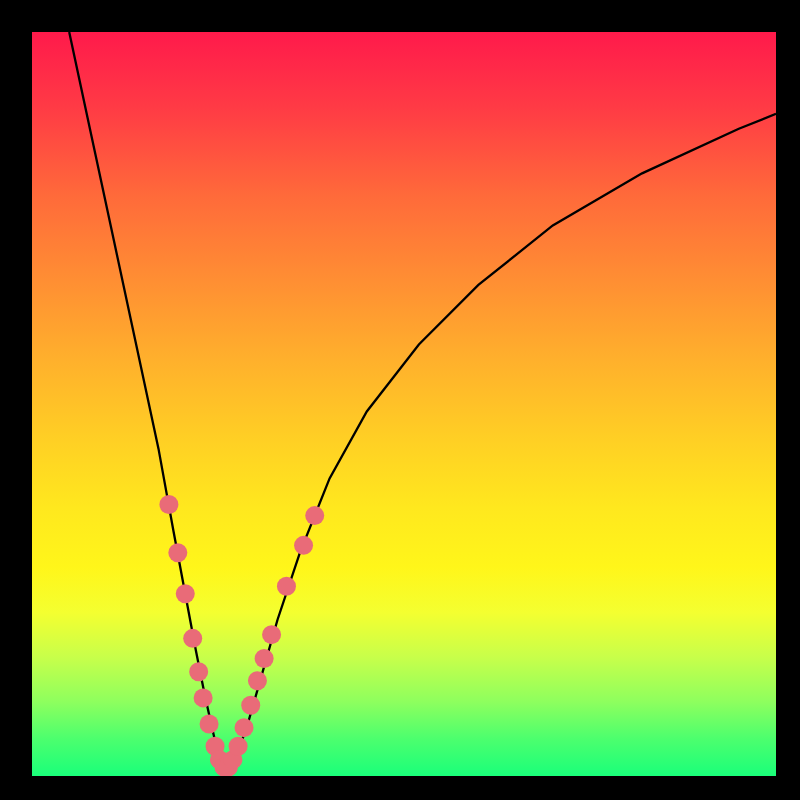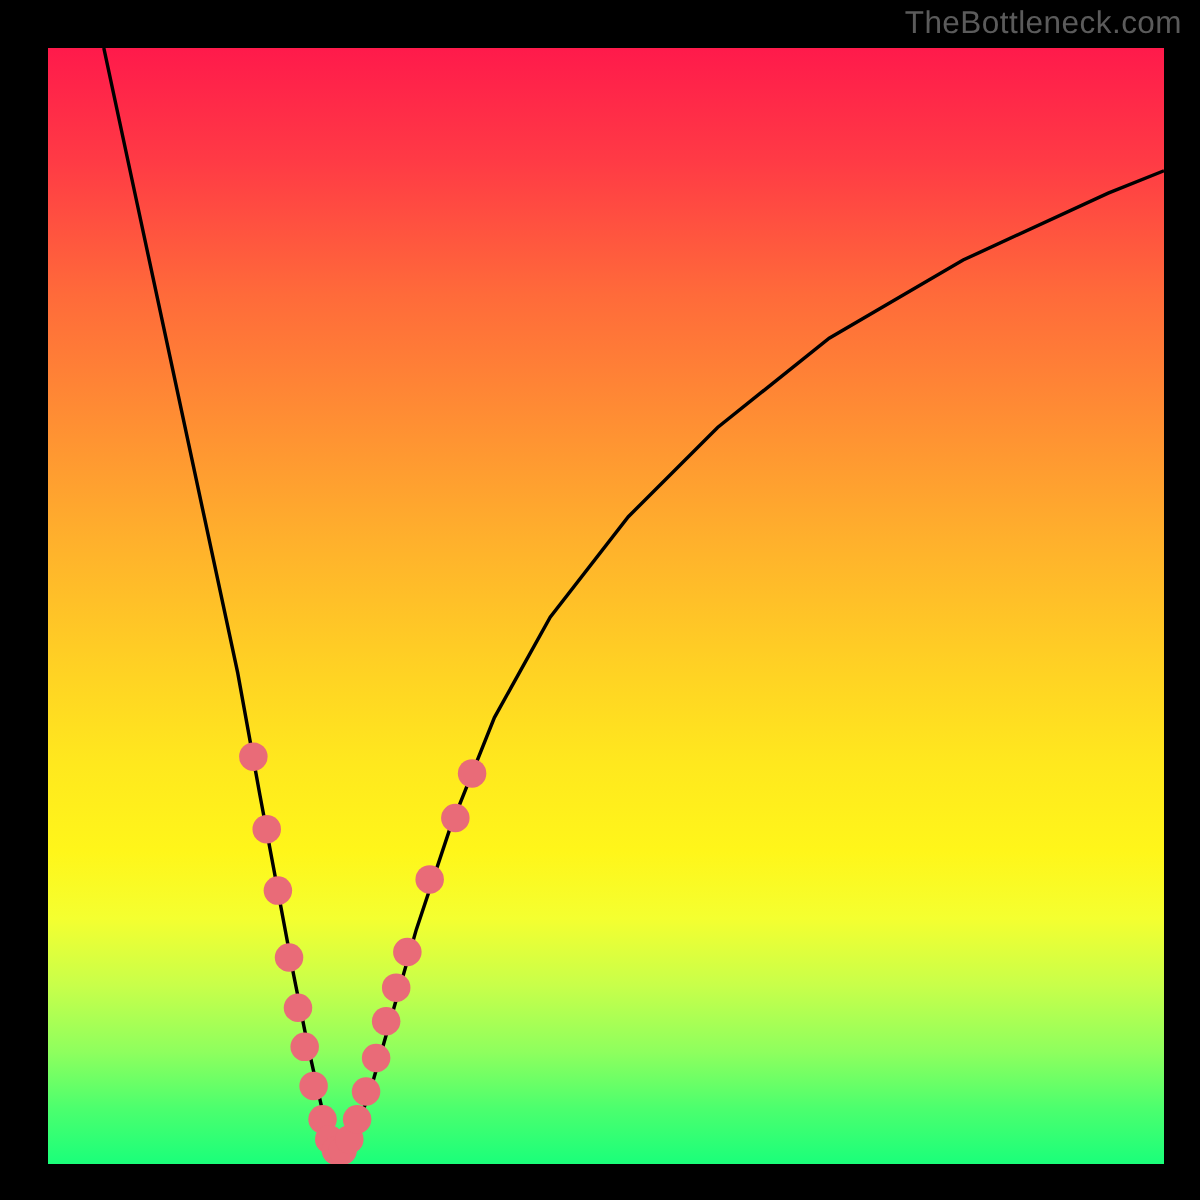--- a/index.html
+++ b/index.html
@@ -86,14 +86,13 @@
         <circle cx="218.74" cy="673.32" r="9.5" fill="#e96b78"></circle>
         <circle cx="225.43" cy="648.77" r="9.5" fill="#e96b78"></circle>
         <circle cx="232.13" cy="626.45" r="9.5" fill="#e96b78"></circle>
         <circle cx="239.57" cy="602.64" r="9.5" fill="#e96b78"></circle>
         <circle cx="254.45" cy="554.28" r="9.5" fill="#e96b78"></circle>
         <circle cx="271.56" cy="513.36" r="9.5" fill="#e96b78"></circle>
         <circle cx="282.72" cy="483.60" r="9.5" fill="#e96b78"></circle>
       </g>
   </svg>
 
-  <div class="watermark">TheBottleneck.com</div>
 </div>
 
 </body></html>

